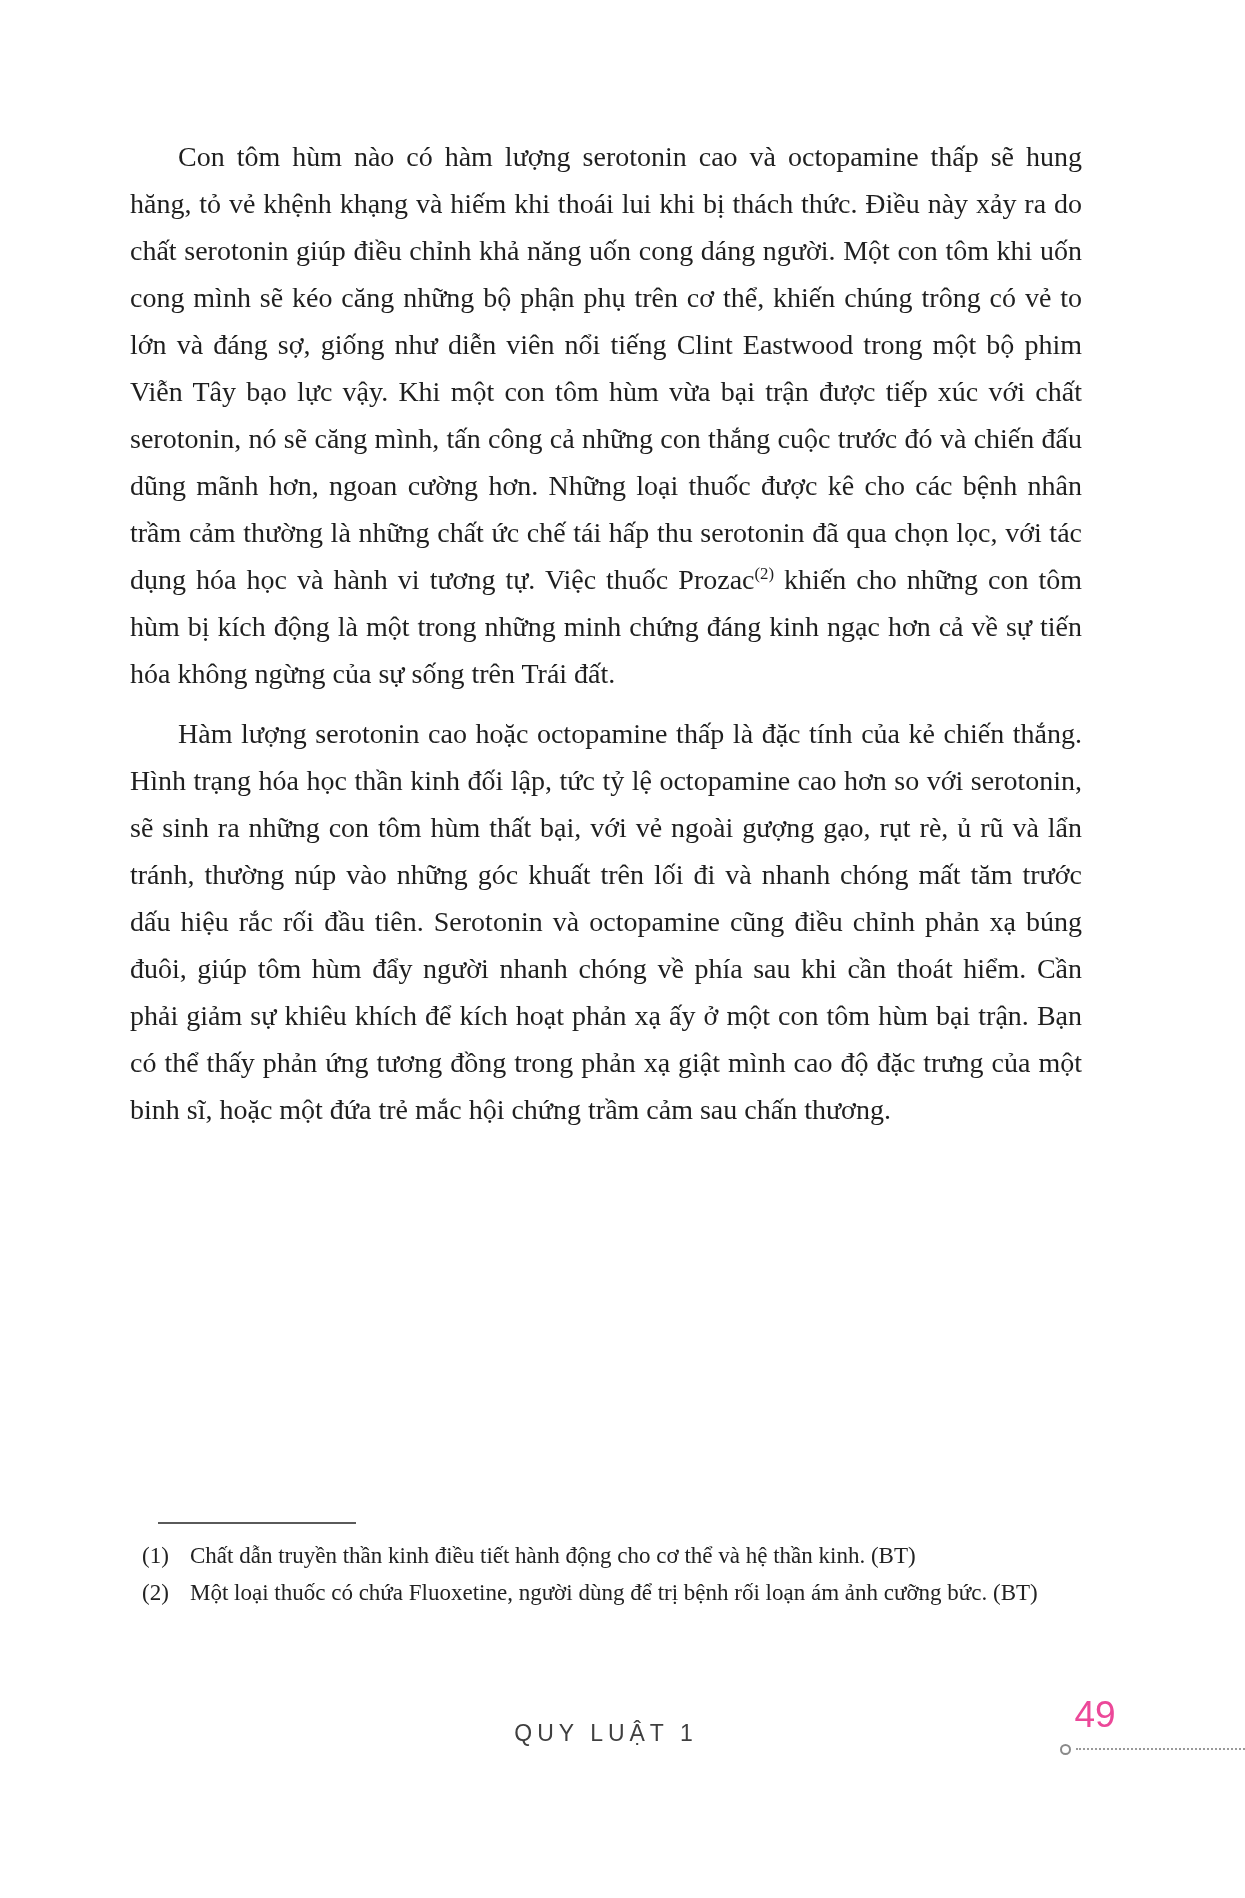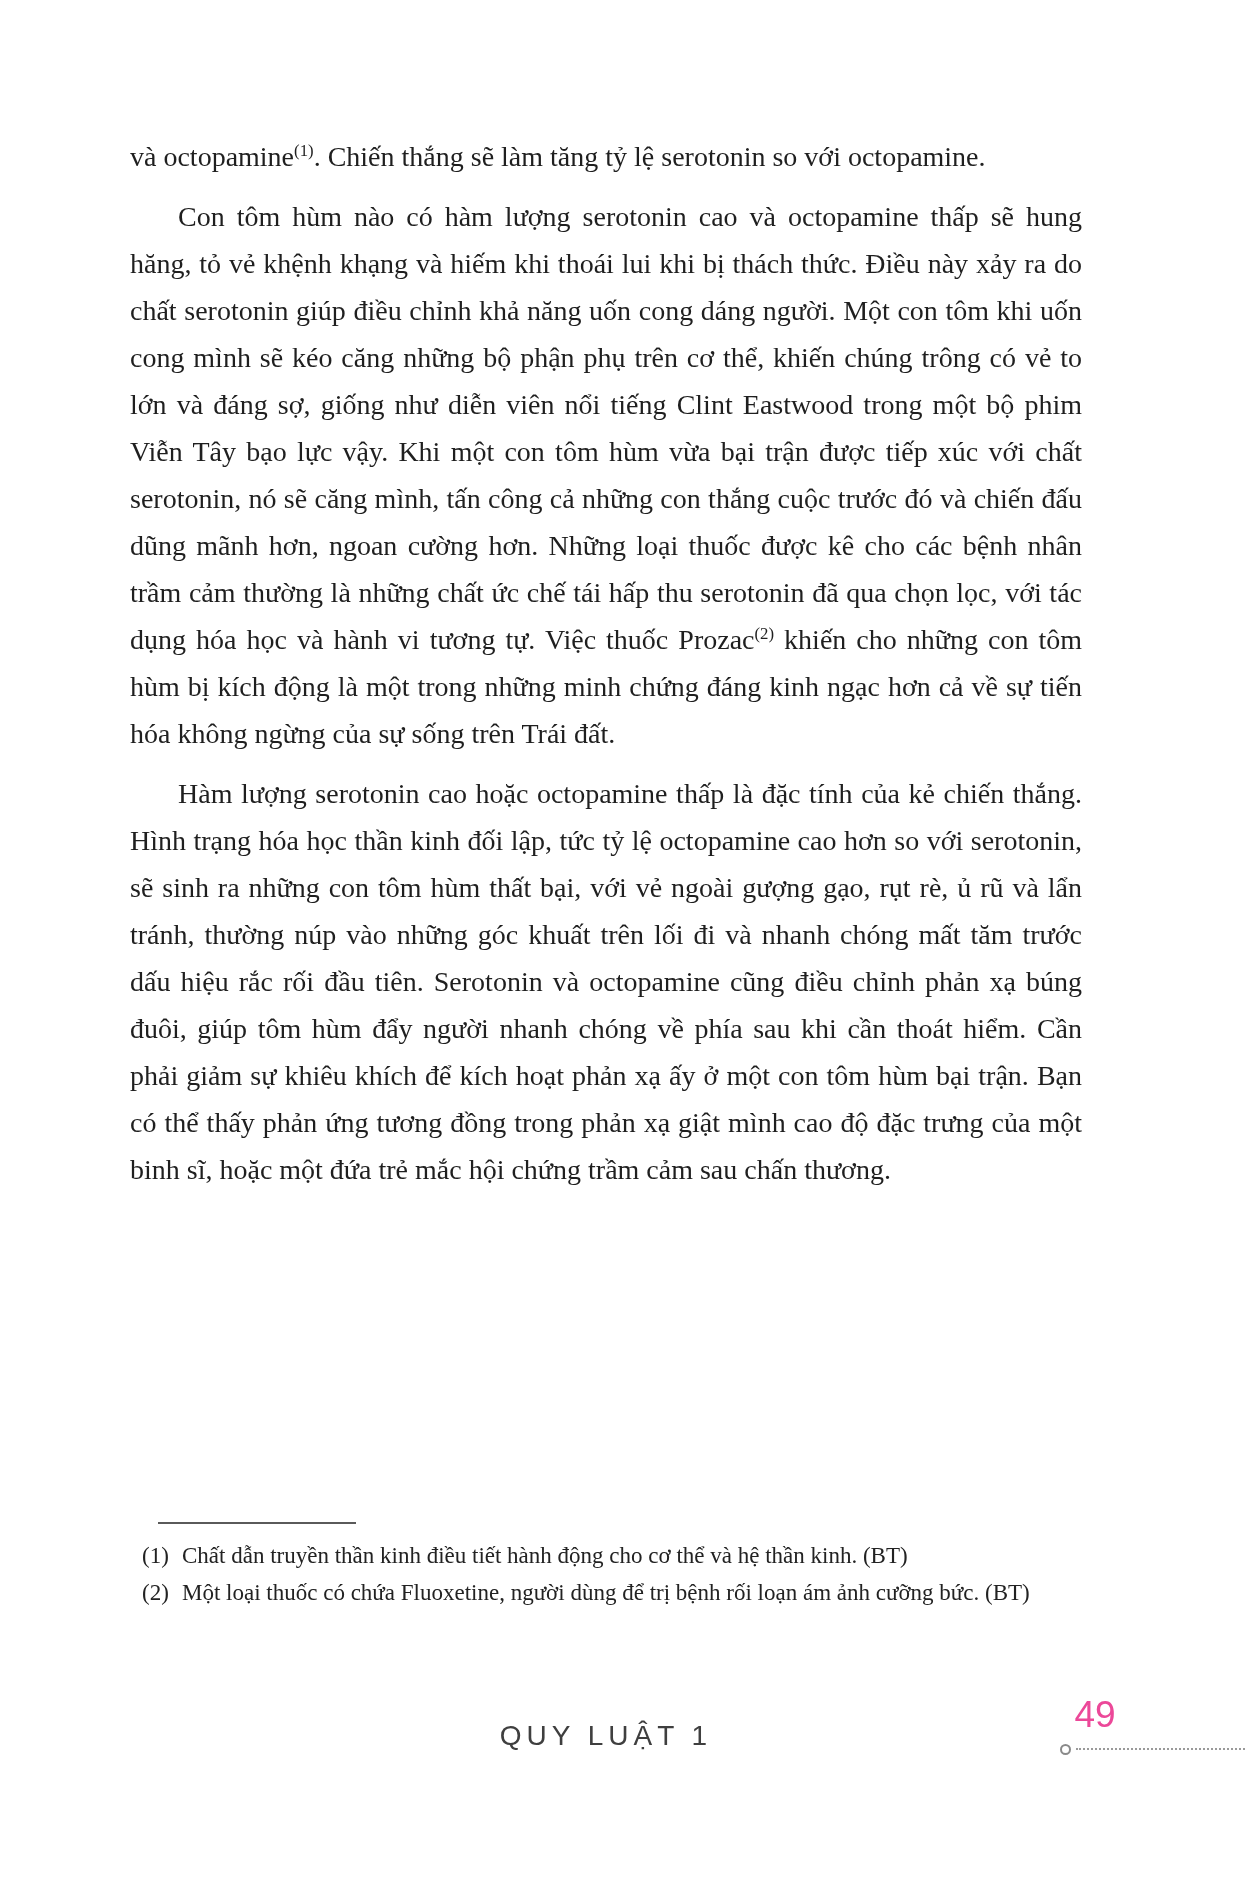--- a/index.html
+++ b/index.html
@@ -46,31 +46,31 @@
     position: absolute;
     left: 142px;
     top: 1537px;
     width: 952px;
     font-size: 23px;
     line-height: 37px;
     color: #222222;
   }
   .footnote { display: flex; }
   .fn-marker { flex: 0 0 40px; }
-  .fn-text { flex: 1; text-align: justify; }
+  .fn-text { flex: 1; text-align: justify; margin-left: 8px; }
   
   .running-title {
     position: absolute;
     left: 130px;
     top: 1720px;
     width: 952px;
     text-align: center;
     font-family: "Liberation Sans", sans-serif;
     font-weight: 300;
-    font-size: 28px;
+    font-size: 23px;
     letter-spacing: 5px;
     color: #3f3f3f;
   }
   .pagenum {
     position: absolute;
     left: 1040px;
     top: 1694px;
     width: 110px;
     text-align: center;
     font-family: "Liberation Sans", sans-serif;
@@ -97,21 +97,20 @@
     background: #ffffff;
     display: block;
   }
 </style>
 </head>
 <body>
 
 <div class="page" style="background: rgb(255, 255, 255);">
 
   <main class="body-text" style="color: rgb(31, 31, 31);">
-    <p class="para flush"><span>và octopamine</span><sup class="fnref">(1)</sup><span>. Chiến thắng sẽ làm tăng tỷ lệ serotonin so với octopamine.</span></p>
 
     <p class="para"><span>Con tôm hùm nào có hàm lượng serotonin cao và octopamine thấp sẽ hung hăng, tỏ vẻ khệnh khạng và hiếm khi thoái lui khi bị thách thức. Điều này xảy ra do chất serotonin giúp điều chỉnh khả năng uốn cong dáng người. Một con tôm khi uốn cong mình sẽ kéo căng những bộ phận phụ trên cơ thể, khiến chúng trông có vẻ to lớn và đáng sợ, giống như diễn viên nổi tiếng Clint Eastwood trong một bộ phim Viễn Tây bạo lực vậy. Khi một con tôm hùm vừa bại trận được tiếp xúc với chất serotonin, nó sẽ căng mình, tấn công cả những con thắng cuộc trước đó và chiến đấu dũng mãnh hơn, ngoan cường hơn. Những loại thuốc được kê cho các bệnh nhân trầm cảm thường là những chất ức chế tái hấp thu serotonin đã qua chọn lọc, với tác dụng hóa học và hành vi tương tự. Việc thuốc Prozac</span><sup class="fnref">(2)</sup><span> khiến cho những con tôm hùm bị kích động là một trong những minh chứng đáng kinh ngạc hơn cả về sự tiến hóa không ngừng của sự sống trên Trái đất.</span></p>
 
     <p class="para"><span>Hàm lượng serotonin cao hoặc octopamine thấp là đặc tính của kẻ chiến thắng. Hình trạng hóa học thần kinh đối lập, tức tỷ lệ octopamine cao hơn so với serotonin, sẽ sinh ra những con tôm hùm thất bại, với vẻ ngoài gượng gạo, rụt rè, ủ rũ và lẩn tránh, thường núp vào những góc khuất trên lối đi và nhanh chóng mất tăm trước dấu hiệu rắc rối đầu tiên. Serotonin và octopamine cũng điều chỉnh phản xạ búng đuôi, giúp tôm hùm đẩy người nhanh chóng về phía sau khi cần thoát hiểm. Cần phải giảm sự khiêu khích để kích hoạt phản xạ ấy ở một con tôm hùm bại trận. Bạn có thể thấy phản ứng tương đồng trong phản xạ giật mình cao độ đặc trưng của một binh sĩ, hoặc một đứa trẻ mắc hội chứng trầm cảm sau chấn thương.</span></p>
   </main>
 
   <div class="fn-sep"></div>
 
   <section class="footnotes">
     <div class="footnote">

